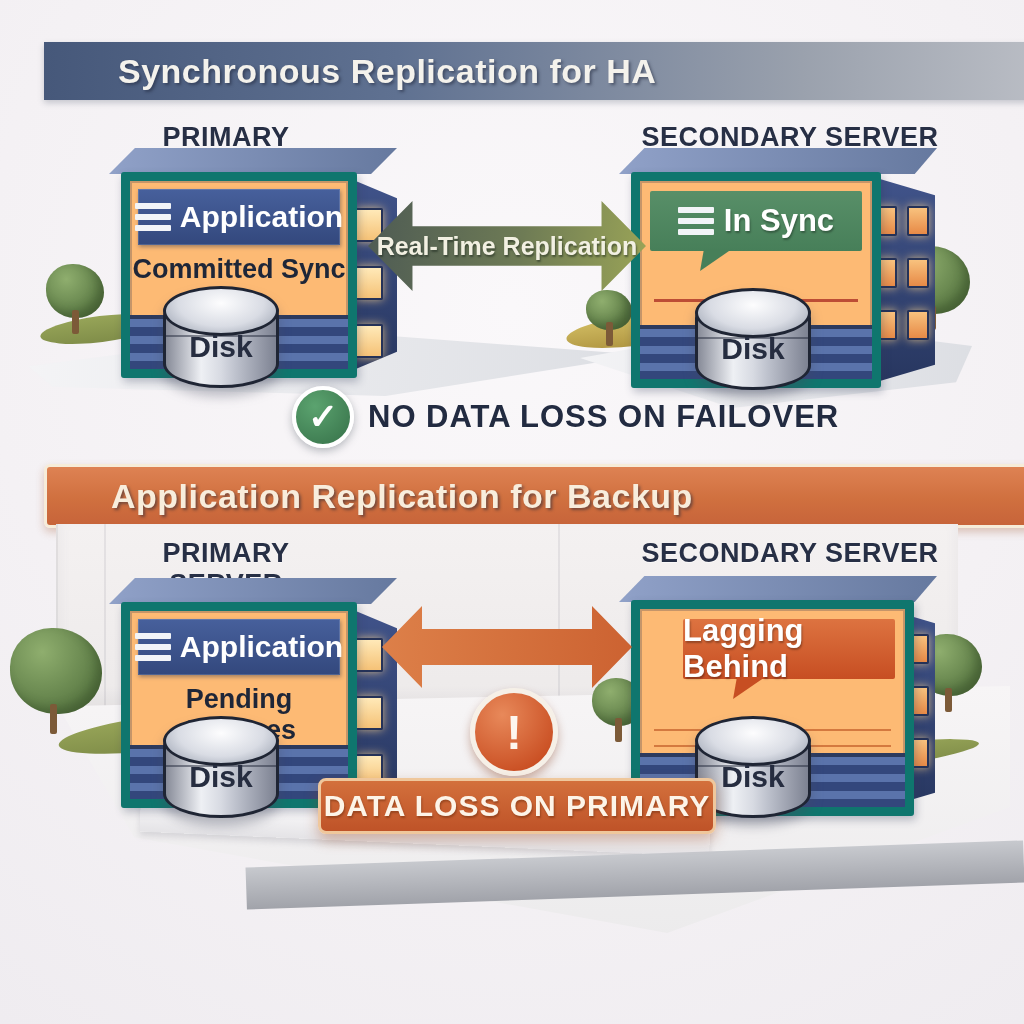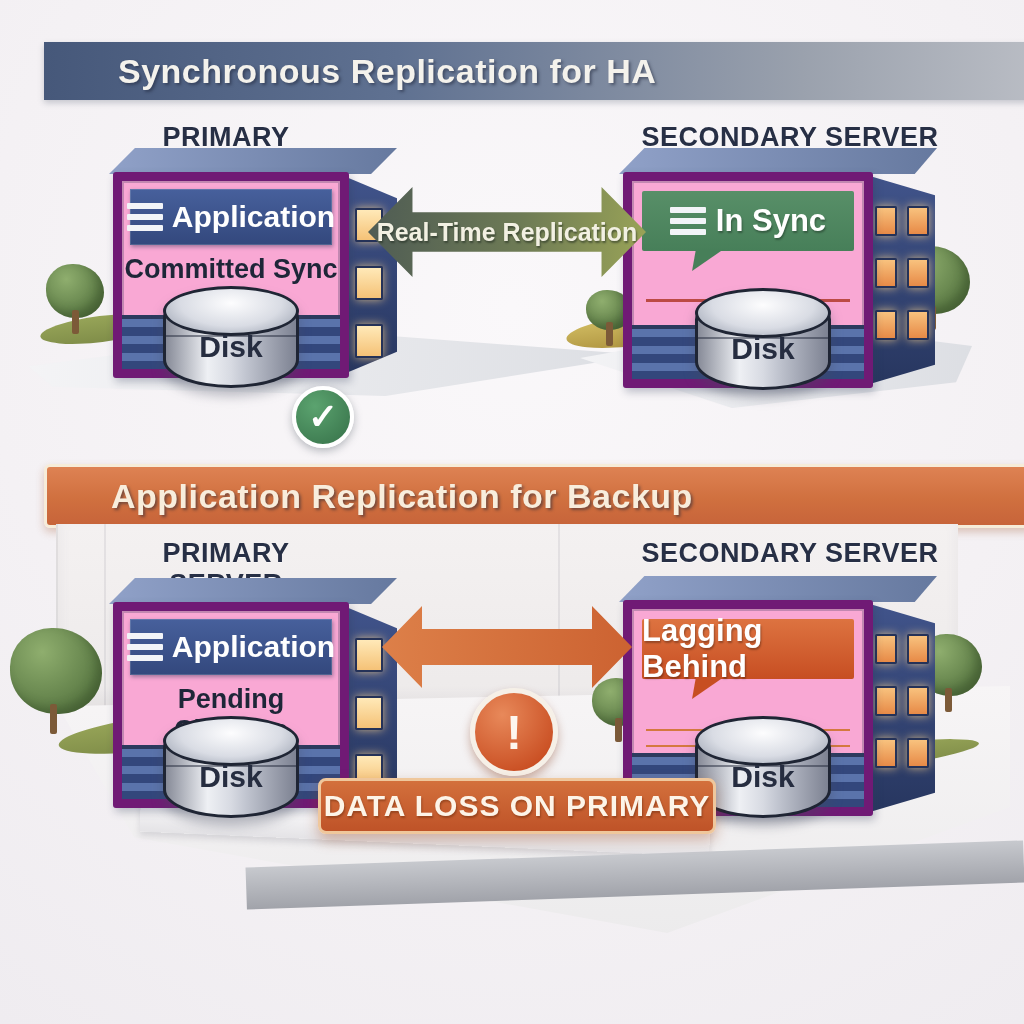--- a/index.html
+++ b/index.html
@@ -90,23 +90,23 @@
     background:#7c5a38;border-radius:2px;
   }
 
   
   .bld{position:absolute;}
   .bld .roof{
     position:absolute;left:4px;top:0;height:26px;
     background:linear-gradient(90deg,#90a1c8,#66799f);
   }
   .bld .front{
-    position:absolute;left:8px;top:24px;
-    background:#f9a8d4;
-    border:9px solid #701a75;border-radius:3px;
+    position:absolute;left:16px;top:24px;
+    background:#fdba74;
+    border:9px solid #0f766e;border-radius:3px;
     box-shadow:inset 0 0 0 2px rgba(30,40,70,.25), 2px 4px 8px rgba(50,60,90,.3);
   }
   .bld .side{
     position:absolute;top:26px;
     background:linear-gradient(180deg,#41548b,#27365f);
   }
   .win{
     display:block;border-radius:2px;
     background:linear-gradient(#ffe9b8,#f5c277);
     border:2px solid #253258;
@@ -143,21 +143,21 @@
     position:absolute;bottom:-20px;left:52px;width:0;height:0;
     border-top:22px solid #477f59;border-right:28px solid transparent;
     transform:skewX(-10deg);
   }
   .bubble.orange .tail{border-top-color:#c74e22;}
   .rule{position:absolute;left:14px;right:14px;height:3px;}
   .rule.red{background:#b23a2a;opacity:.85;}
   .rule.orange{background:#d4793f;height:2px;}
 
   
-  .disk{position:absolute;width:136px;height:100px;filter:drop-shadow(0 8px 6px rgba(70,75,95,.35));}
+  .disk{position:absolute;width:116px;height:100px;filter:drop-shadow(0 8px 6px rgba(70,75,95,.35));}
   .disk .body{
     position:absolute;top:22px;left:0;right:0;height:74px;
     background:linear-gradient(90deg,#878b98 0%,#eef0f4 32%,#d7dae2 50%,#c0c4cf 62%,#7d8292 100%);
     border:3px solid #1f2534;
     border-radius:10px 10px 72px 72px/10px 10px 30px 30px;
   }
   .disk .body::before{
     content:"";position:absolute;left:0;right:0;top:24px;height:2px;
     background:rgba(35,42,60,.5);
   }
@@ -170,21 +170,21 @@
     position:absolute;top:44px;width:100%;text-align:center;
     font-size:30px;font-weight:700;color:#262d40;z-index:2;
   }
 
   
   .arrow{
     position:absolute;display:flex;align-items:center;justify-content:center;
     clip-path:polygon(0 50%,16% 0,16% 28%,84% 28%,84% 0,100% 50%,84% 100%,84% 72%,16% 72%,16% 100%);
   }
   .arrow-sync{
-    left:368px;top:187px;width:278px;height:90px;
+    left:368px;top:201px;width:278px;height:90px;
     background:linear-gradient(95deg,#4e5b54 0%,#6e7b55 55%,#9aa457 100%);
   }
   .arrow-sync span{
     font-size:25px;font-weight:700;color:#f2f0e2;
     text-shadow:1px 2px 2px rgba(30,40,30,.55);white-space:nowrap;
   }
   .arrow-async{
     left:382px;top:606px;width:250px;height:82px;
     background:linear-gradient(95deg,#dd8049,#cc6231);
   }
@@ -304,20 +304,21 @@
 </div>
 
 <div class="arrow arrow-sync">
   <span>Real-Time Replication</span>
 </div>
 
 <div class="abs check-row">
   <div class="check-circle">
     <span>✓</span>
   </div>
+  <div class="result-text">NO DATA LOSS ON FAILOVER</div>
 </div>
 
 <div class="banner banner-async abs">
   <span>Application Replication for Backup</span>
 </div>
 
 <div class="abs room-wall"></div>
 <div class="abs room-seam" style="left:104px;top:524px;height:182px;"></div>
 <div class="abs room-seam" style="left:558px;top:524px;height:182px;"></div>
 <div class="abs floor"></div>
@@ -372,21 +373,21 @@
 <div class="bld" style="left:615px;top:576px;width:340px;height:260px;">
   <div class="roof" style="width:318px;clip-path:polygon(0 100%,8% 0,100% 0,93% 100%);"></div>
   <div class="side" style="left:248px;width:72px;height:212px;clip-path:polygon(0 0,100% 10%,100% 90%,0 100%);padding:32px 0 0 12px;box-sizing:border-box;display:grid;grid-template-columns:22px 22px;grid-auto-rows:30px;gap:22px 10px;">
     <i class="win orange"></i>
       <i class="win orange"></i>
     <i class="win orange"></i>
       <i class="win orange"></i>
     <i class="win orange"></i>
       <i class="win orange"></i>
   </div>
-  <div class="front" style="width:232px;height:198px;">
+  <div class="front" style="width:232px;height:198px;padding-left:33px;">
     <div class="bubble orange">
       <span>Lagging Behind</span>
       <i class="tail"></i>
     </div>
     <div class="rule orange" style="top:120px;"></div>
     <div class="rule orange" style="top:136px;"></div>
     <div class="slats"></div>
   </div>
   <div class="disk" style="left:80px;top:140px;">
     <div class="body"></div>

